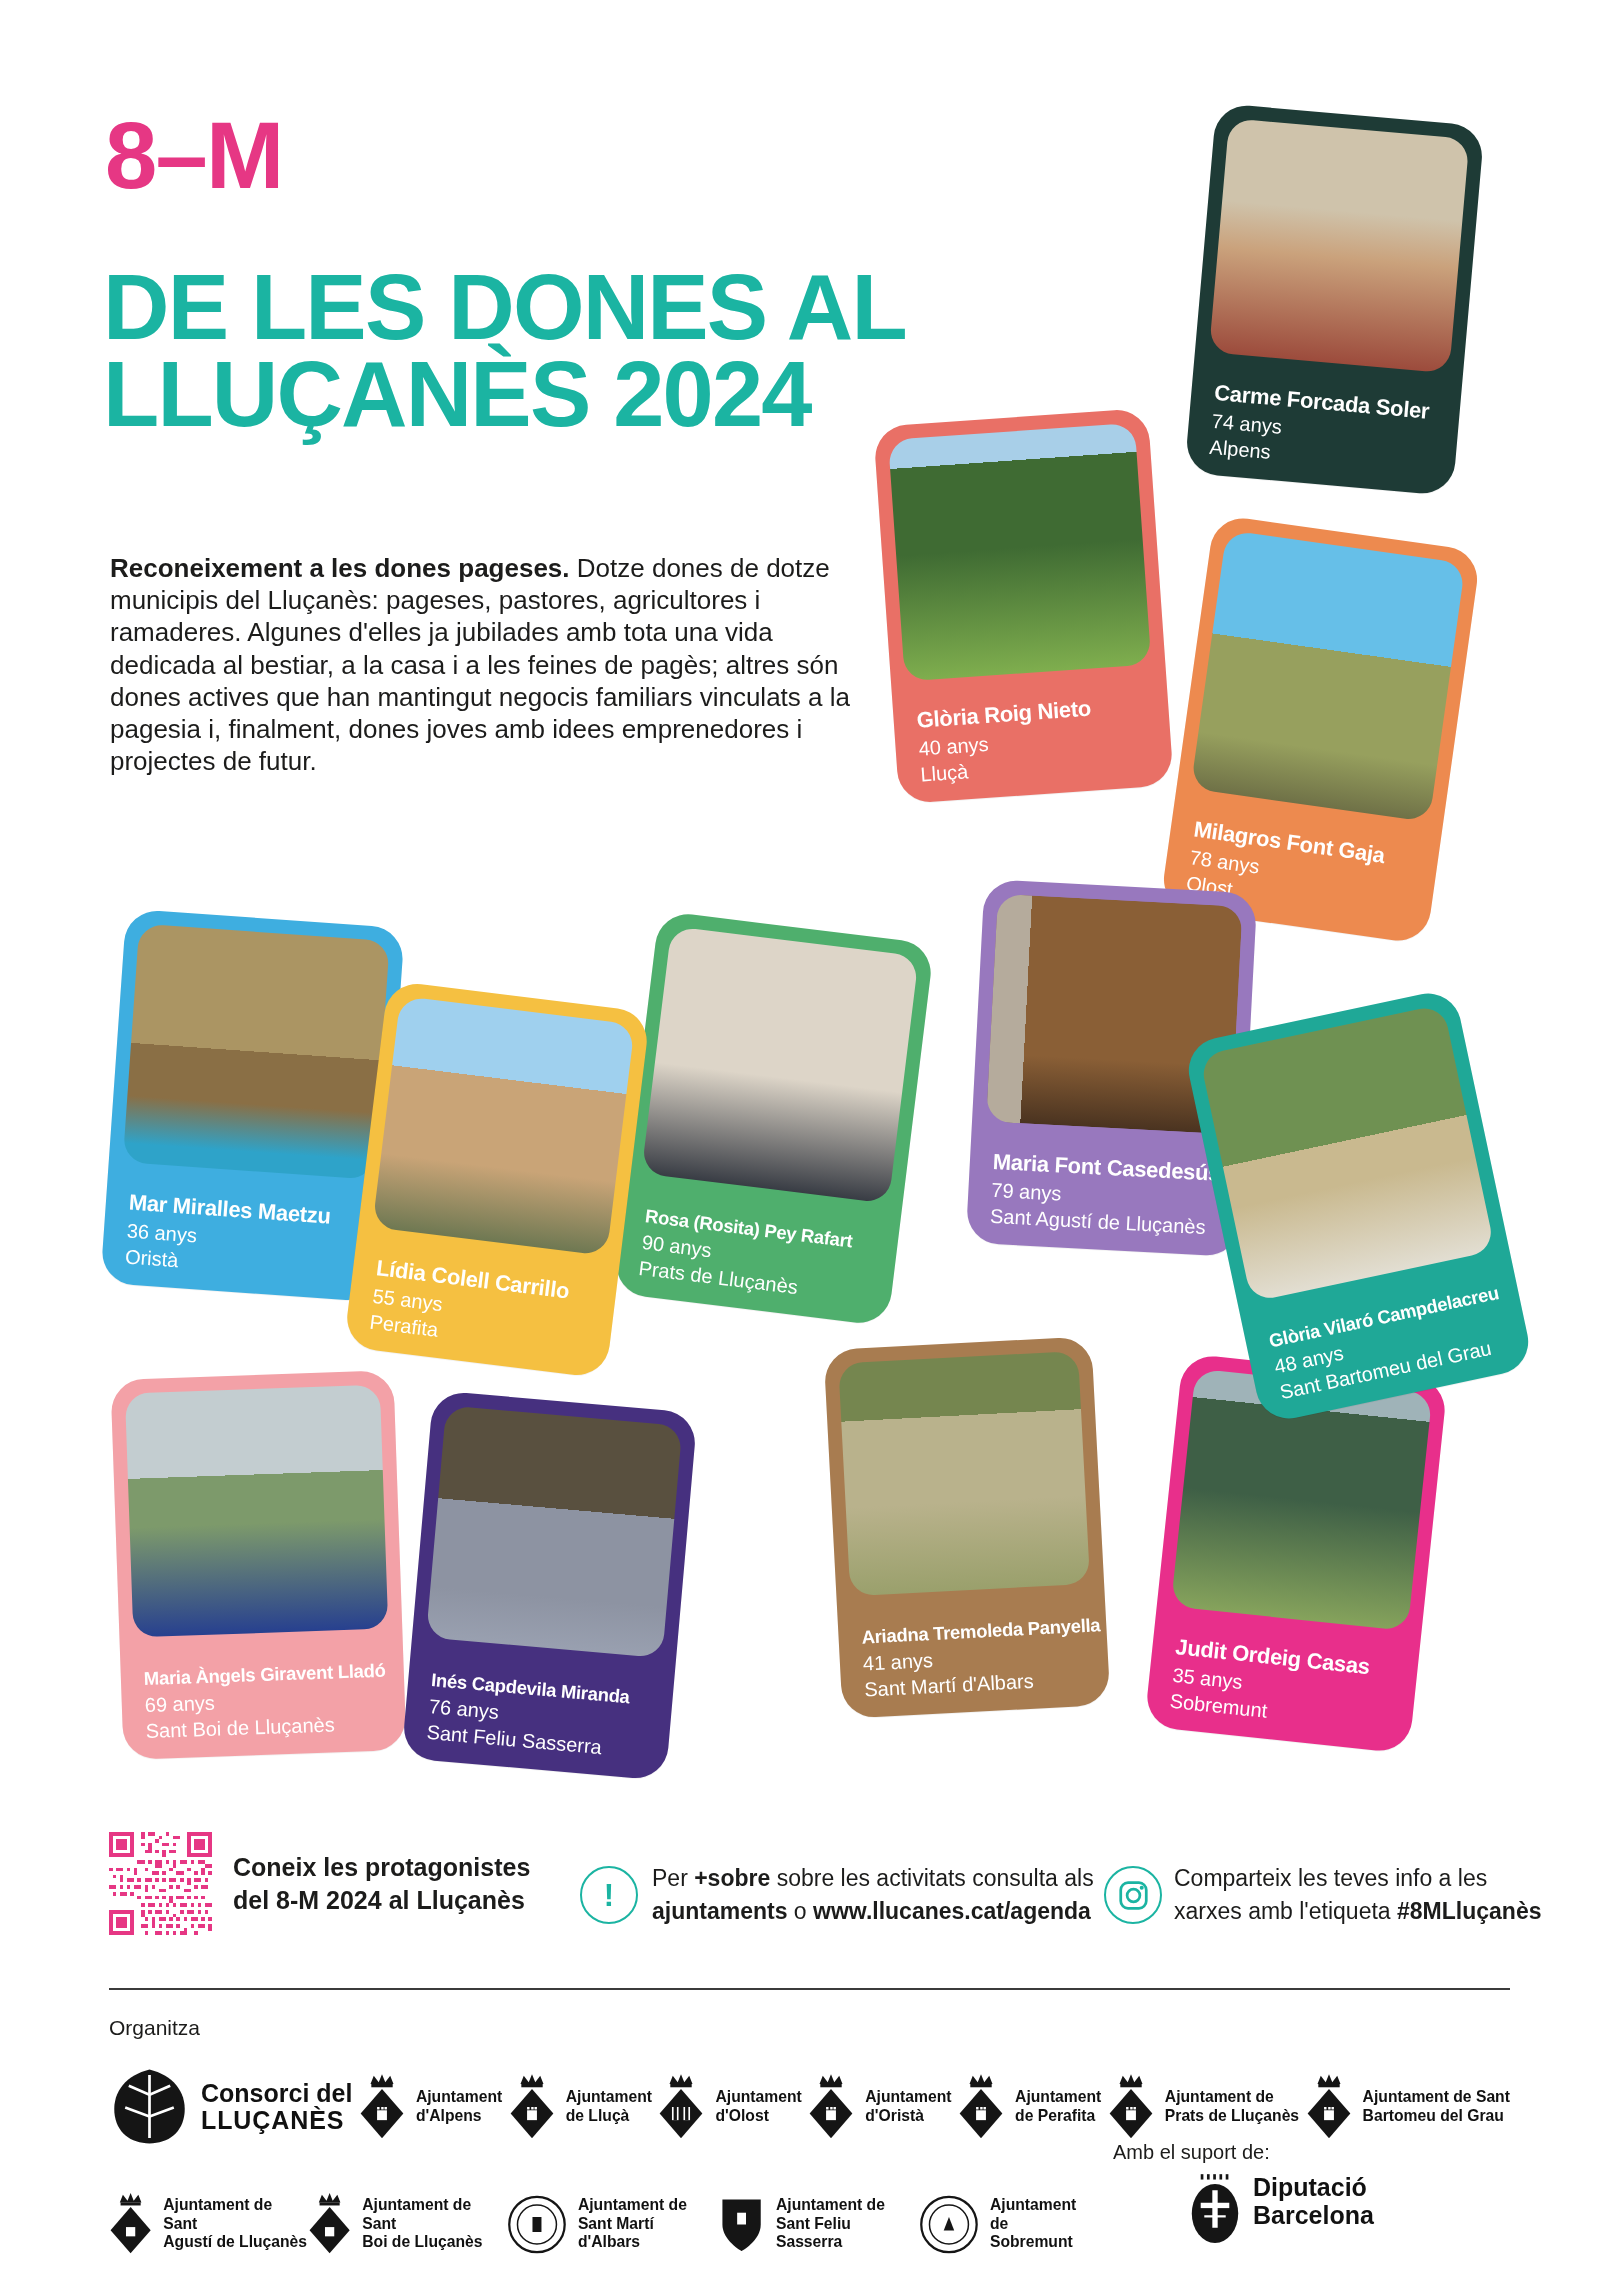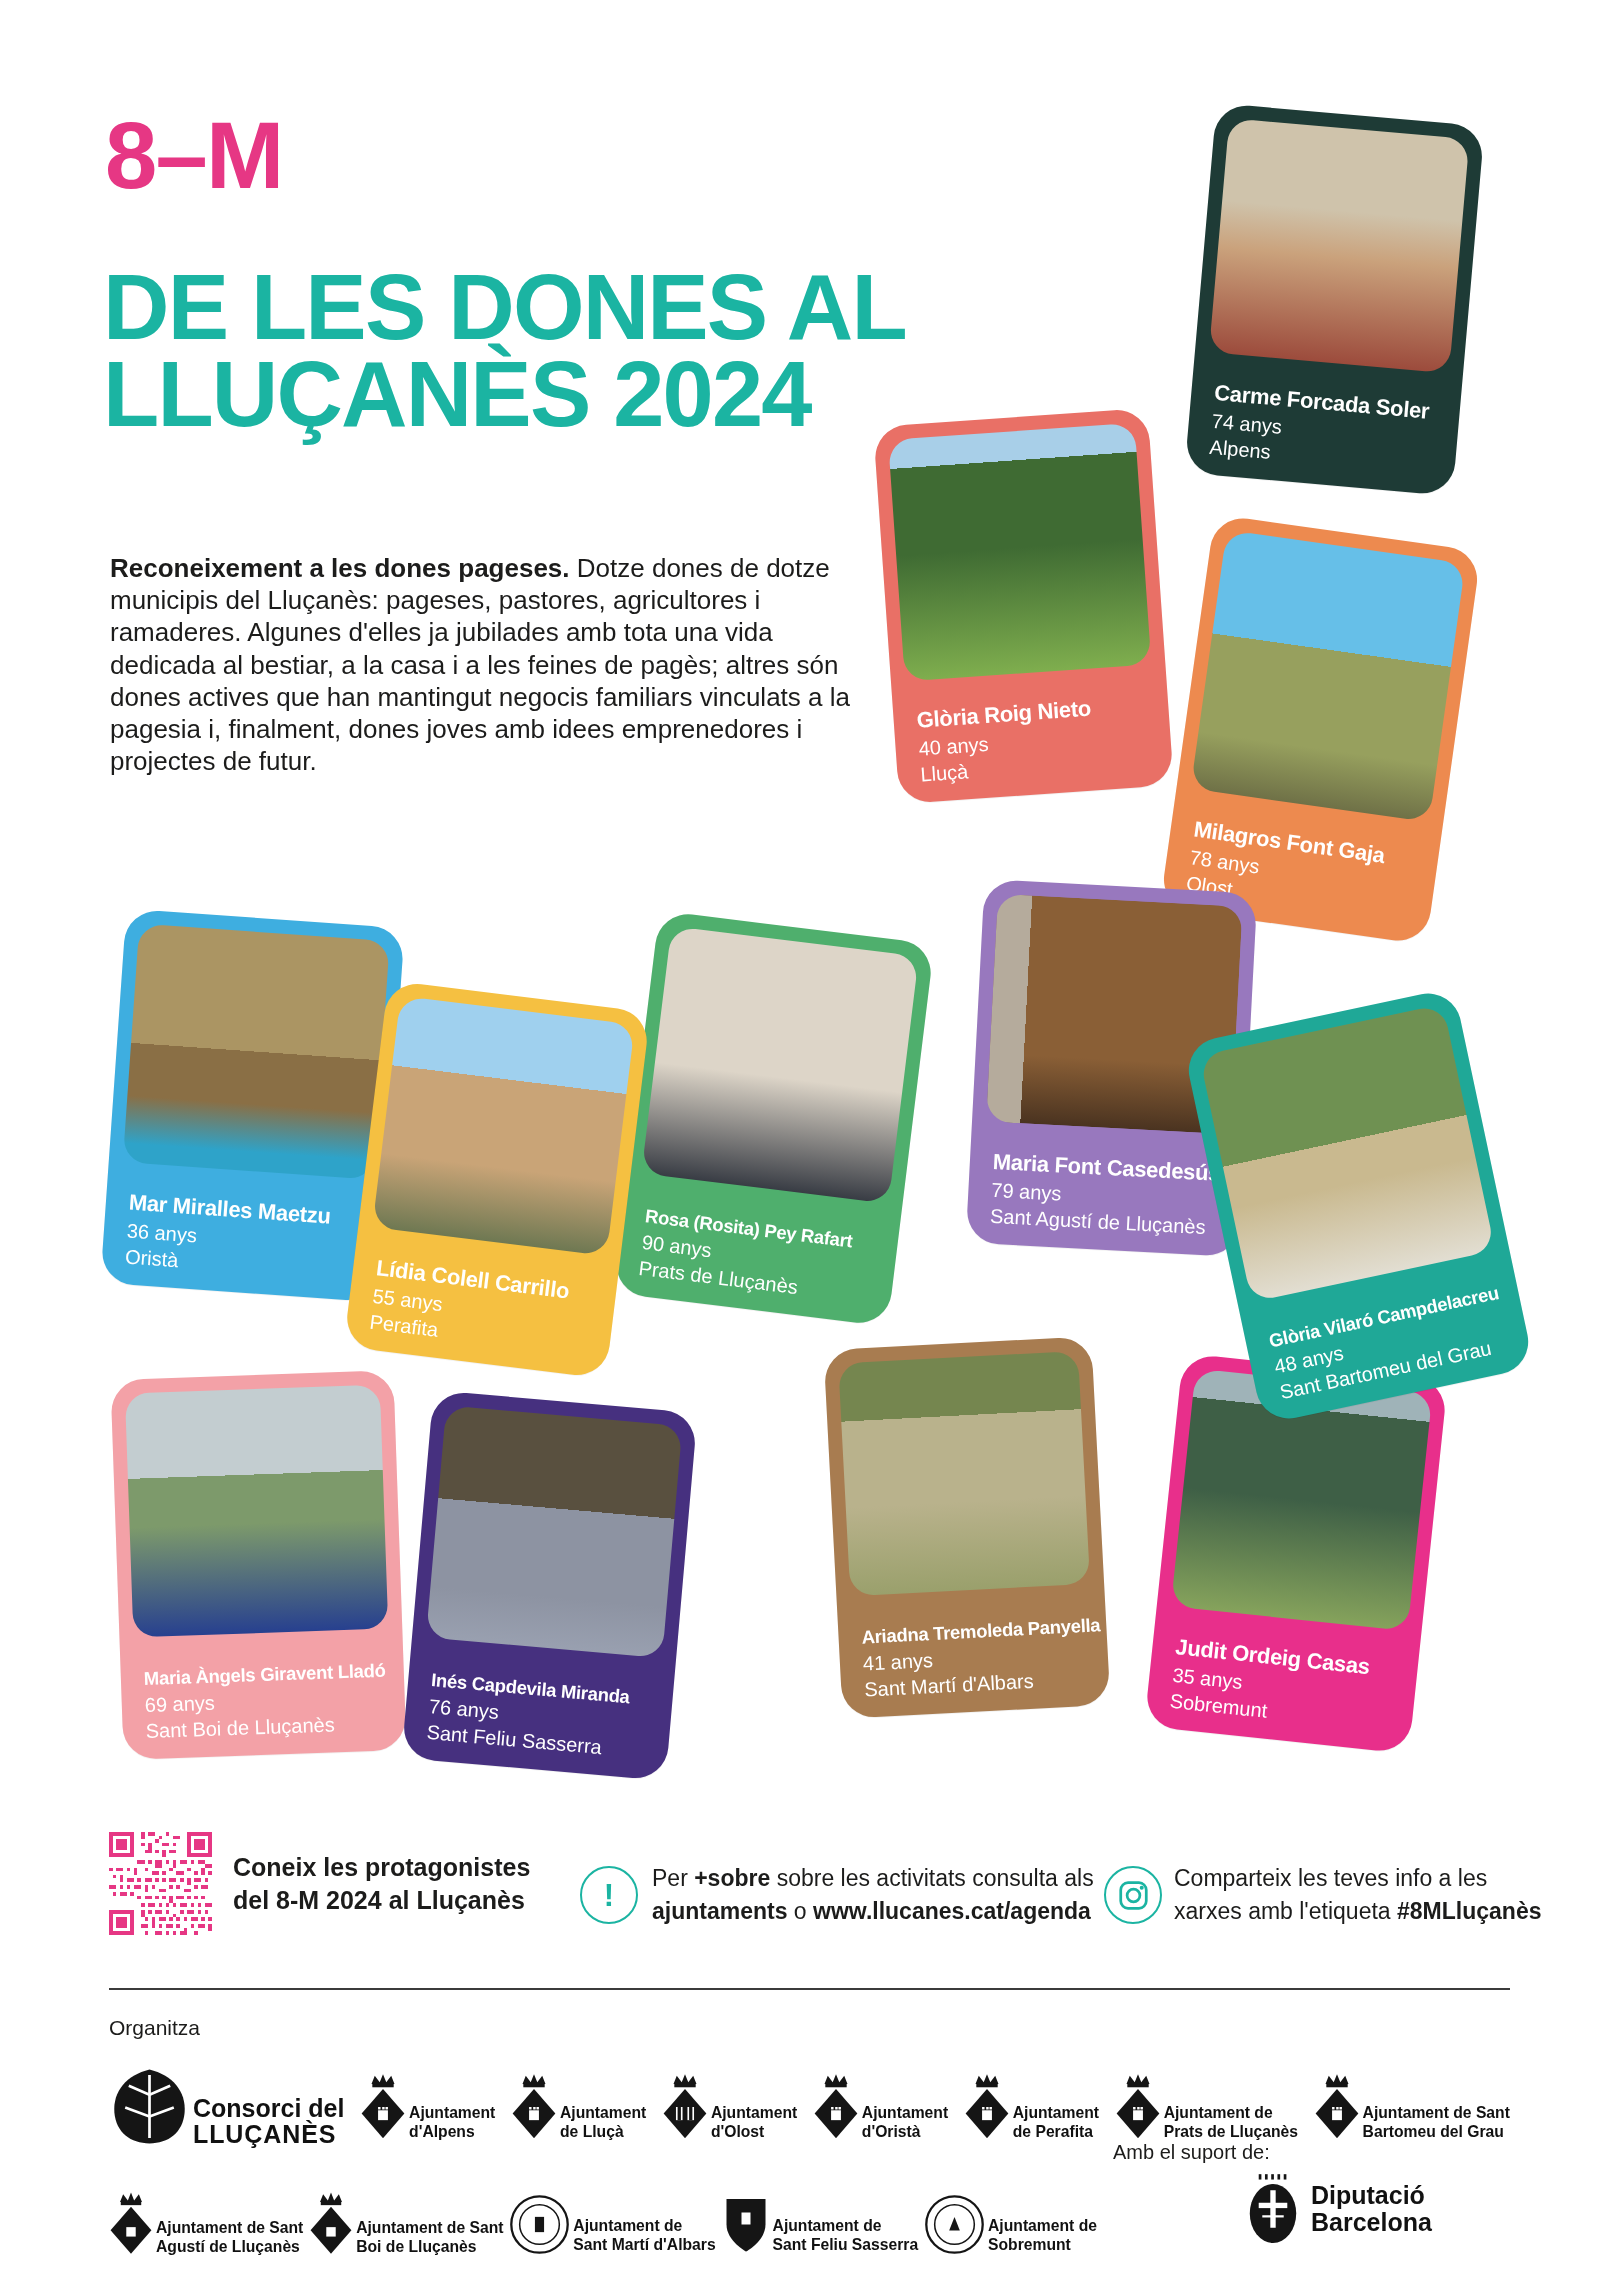--- a/index.html
+++ b/index.html
@@ -59,26 +59,26 @@
   #share-text{left:1174px;top:1862px;font-size:23px;line-height:1.42;}
   .b{font-weight:700;}
 
   #divider{left:109px;top:1988px;width:1401px;height:1.8px;background:#3b3b3b;}
   #organitza{left:109px;top:2016px;font-size:21px;}
 
   
   .logo-row{display:flex;justify-content:space-between;align-items:center;}
   #logo-row-1{left:109px;top:2051px;width:1401px;height:111px;}
   #logo-row-2{left:109px;top:2178px;width:988px;height:92px;}
-  .logo-item{display:flex;align-items:flex-end;gap:3px;}
+  .logo-item{display:flex;align-items:center;gap:11px;}
   .logo-label{font-size:15.7px;font-weight:700;line-height:1.2;color:#111;}
   .consorci-label{font-size:25px;font-weight:700;line-height:1.05;color:#111;}
   .consorci-label .caps{letter-spacing:0.9px;}
   #support-label{left:1113px;top:2141px;font-size:20px;}
-  #support-logo{left:1248px;top:2174px;display:flex;align-items:center;gap:13px;}
+  #support-logo{left:1190px;top:2174px;display:flex;align-items:flex-start;gap:13px;}
   #support-logo .dip-label{font-size:25px;font-weight:700;line-height:1.1;color:#111;}
 </style>
 </head>
 <body>
 
 <div class="abs" id="title-8m">8–M</div>
 <div class="abs" id="title-main">
   <div>DE LES DONES AL</div>
   <div>LLUÇANÈS 2024</div>
 </div>

